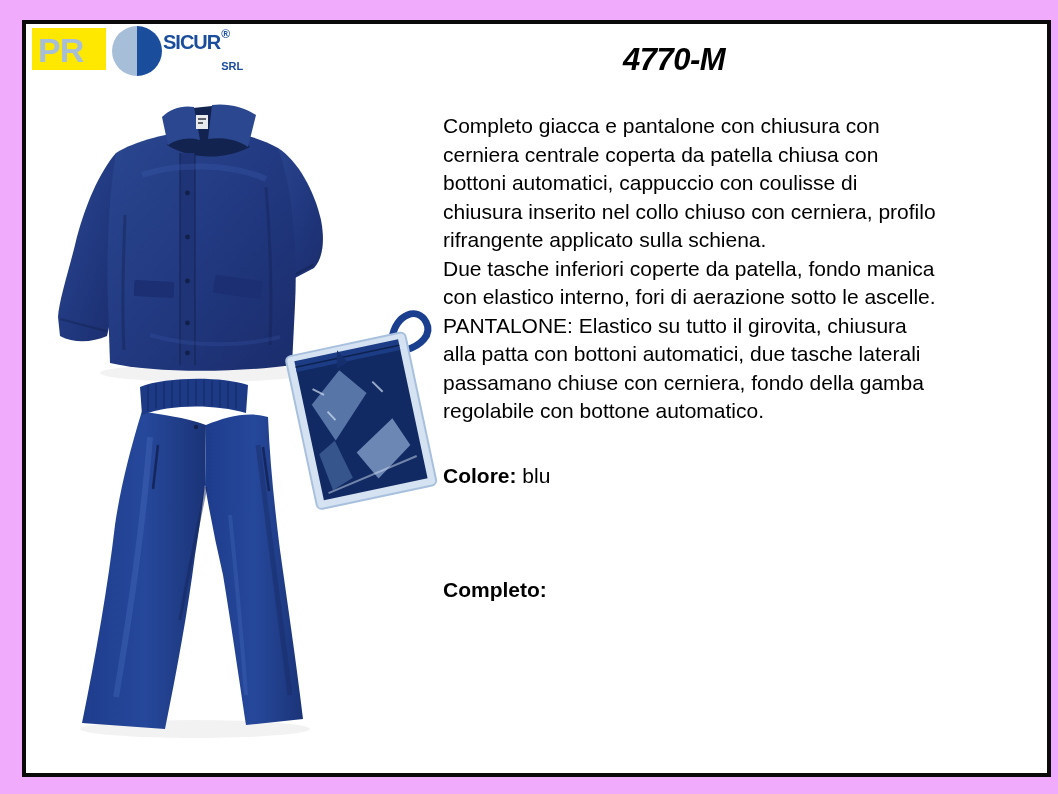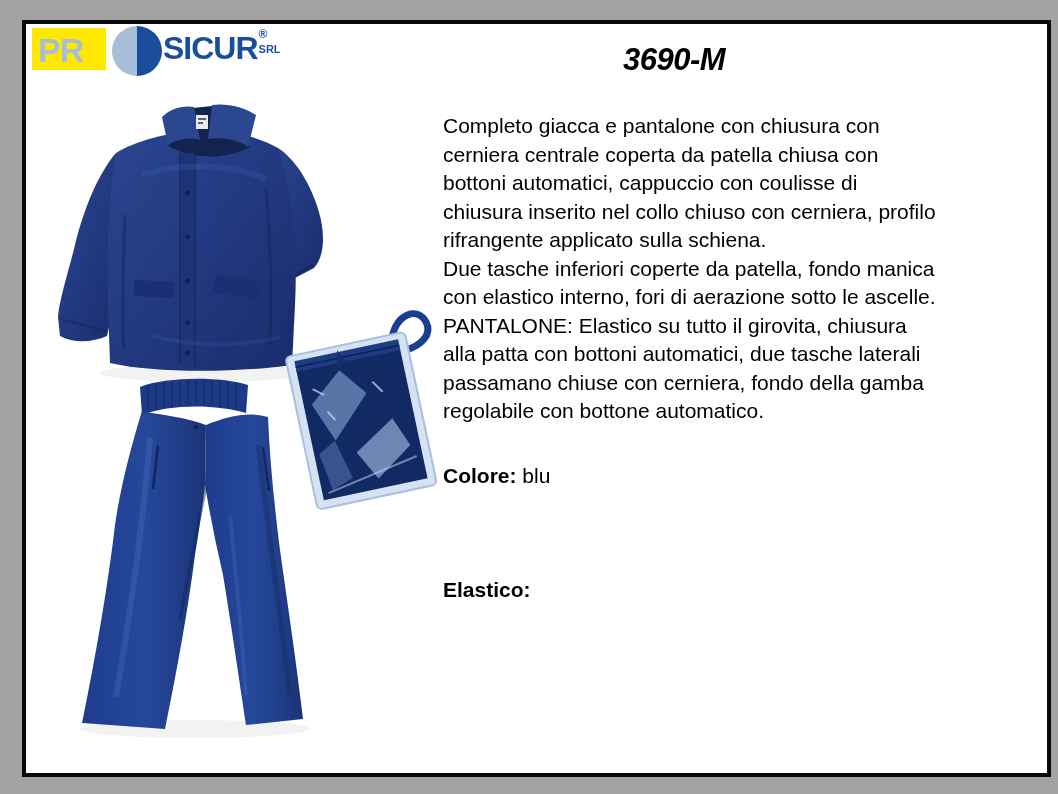--- a/index.html
+++ b/index.html
@@ -1,17 +1,17 @@
 <!DOCTYPE html>
 <html><head>
 <meta charset="utf-8">
 <style>
   html,body{margin:0;padding:0;background:#ffffff;}
   .page{
-    position:relative;width:1058px;height:794px;background:#a3a3a3;
+    position:relative;width:1058px;height:794px;background:#f0abfc;
     font-family:"Liberation Sans",sans-serif;color:#000;overflow:hidden;
   }
   .frame{
     position:absolute;left:22px;top:20px;width:1021px;height:749px;
     border:4px solid #0a0a0a;background:#ffffff;
   }
   
   .logo{position:absolute;left:32px;top:26px;width:230px;height:52px;}
   .logo-yellow{
     position:absolute;left:0;top:2px;width:74px;height:42px;background:#FFE800;
@@ -20,26 +20,26 @@
     position:absolute;left:6px;top:3px;
     font-weight:bold;font-size:34px;letter-spacing:-1px;color:#A7BED8;
     font-family:"Liberation Sans",sans-serif;
   }
   .logo-circle{
     position:absolute;left:80px;top:0;width:50px;height:50px;border-radius:50%;
     background:linear-gradient(90deg,#A7BED8 0 50%,#1A4E9D 50% 100%);
   }
   .logo-right{position:absolute;left:131px;top:2px;display:flex;align-items:flex-start;}
   .logo-sicur{
-    font-weight:bold;font-size:32px;letter-spacing:-1px;color:#1A4E9D;line-height:1;
+    font-weight:bold;font-size:20px;letter-spacing:-1px;color:#1A4E9D;line-height:1;
     padding-top:4px;
   }
   .logo-marks{display:flex;flex-direction:column;margin-left:1px;}
   .logo-reg{font-size:12px;font-weight:bold;color:#1A4E9D;line-height:1;}
-  .logo-srl{font-size:11px;font-weight:bold;color:#1A4E9D;line-height:1;margin-top:4px;}
+  .logo-srl{font-size:11px;font-weight:bold;color:#1A4E9D;line-height:1;margin-top:21px;}
   
   .title{
     position:absolute;left:443px;top:42px;width:462px;text-align:center;
     font-weight:bold;font-style:italic;font-size:31px;letter-spacing:-0.5px;
   }
   
   .txt{position:absolute;left:443px;width:600px;font-size:21px;line-height:28.5px;}
   .desc{top:112px;white-space:pre-line;}
   .specs{top:462px;}
   .normative{top:576px;}
@@ -62,40 +62,40 @@
     <div class="logo-circle"></div>
     <div class="logo-right">
       <span class="logo-sicur">SICUR</span>
       <span class="logo-marks">
         <span class="logo-reg">®</span>
         <span class="logo-srl">SRL</span>
       </span>
     </div>
   </div>
 
-  <div class="title">3690-M</div>
+  <div class="title">4770-M</div>
 
   <div class="txt desc">Completo giacca e pantalone con chiusura con
 cerniera centrale coperta da patella chiusa con
 bottoni automatici, cappuccio con coulisse di
 chiusura inserito nel collo chiuso con cerniera, profilo
 rifrangente applicato sulla schiena.
 Due tasche inferiori coperte da patella, fondo manica
 con elastico interno, fori di aerazione sotto le ascelle.
 PANTALONE: Elastico su tutto il girovita, chiusura
 alla patta con bottoni automatici, due tasche laterali
 passamano chiuse con cerniera, fondo della gamba
 regolabile con bottone automatico.</div>
 
   <div class="txt specs">
     <p><span class="b">Colore:</span><span class="v"> blu</span></p>
   </div>
 
   <div class="txt normative">
-    <p class="b">Elastico:</p>
+    <p class="b">Completo:</p>
   </div>
 
   <svg class="photo" width="410" height="645" viewBox="0 0 410 645">
     <defs>
       <linearGradient id="jg" x1="0" y1="0" x2="1" y2="1">
         <stop offset="0" stop-color="#2A478F"></stop>
         <stop offset="0.55" stop-color="#21387F"></stop>
         <stop offset="1" stop-color="#1A2C6B"></stop>
       </linearGradient>
       <linearGradient id="pg" x1="0" y1="0" x2="1" y2="0">

